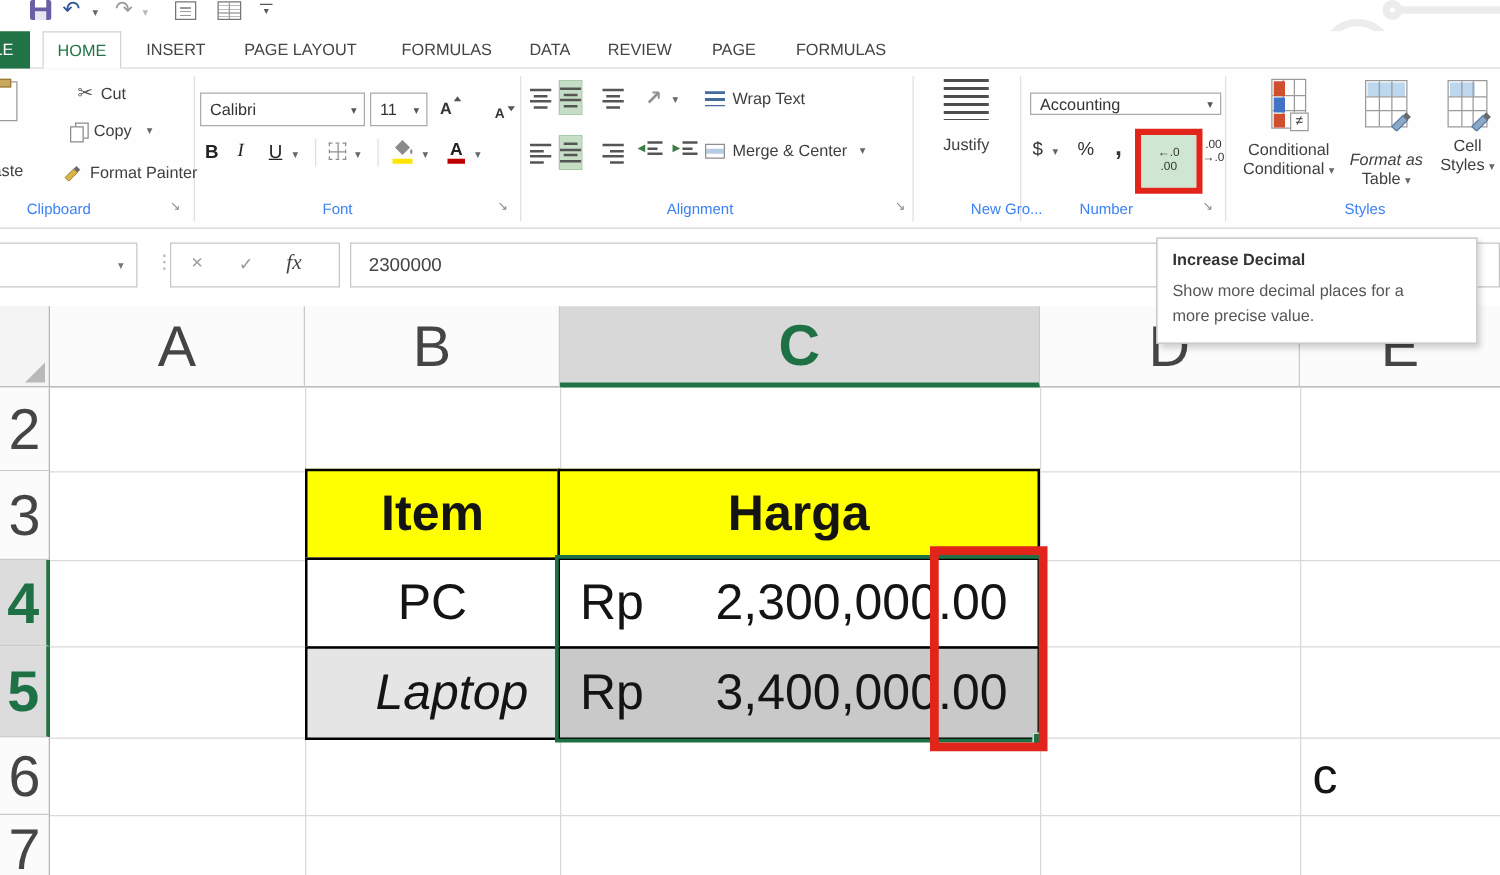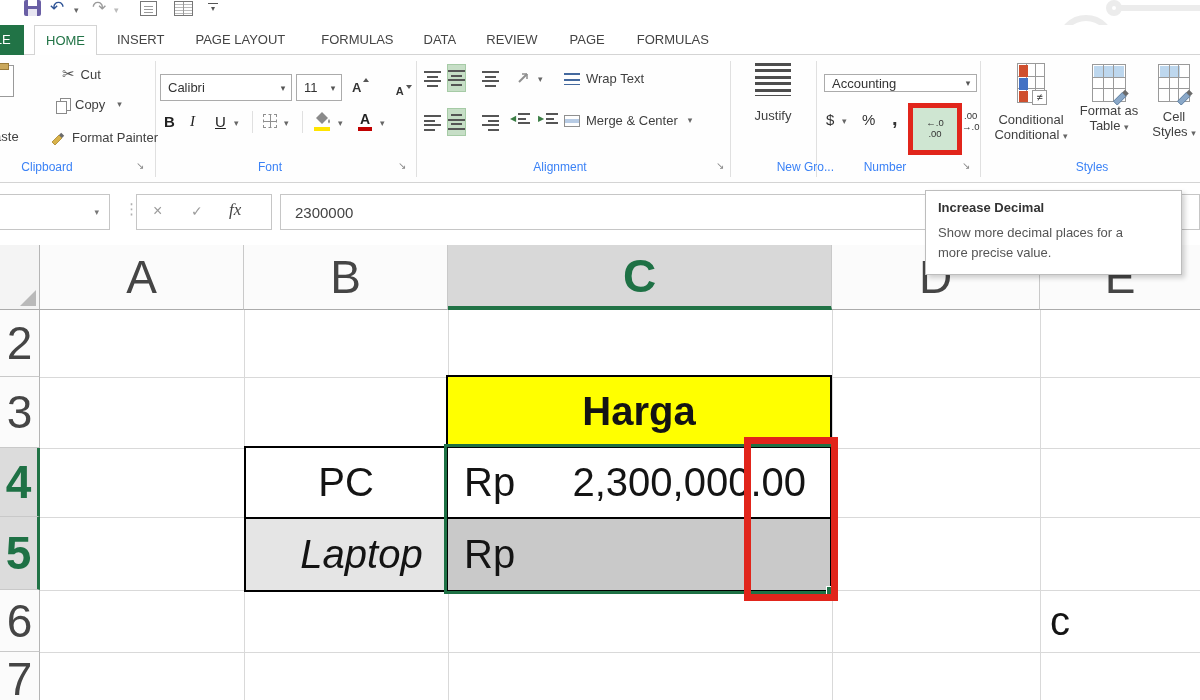--- a/index.html
+++ b/index.html
@@ -273,21 +273,21 @@
   </div>
   <div class="a" style="left:1076px;top:6px;width:66px;text-align:center;">
     <div class="tbl" style="width:34px;height:38px;margin:3px auto 0;">
       <div class="a" style="left:1px;top:1px;right:1px;height:11px;background:#bdd7ee;"></div>
       <div class="gl"></div>
       <svg class="a" style="right:-6px;bottom:-4px;" width="20" height="20" viewBox="0 0 16 16">
         <path d="M2 13 L9 6 l3 3 -7 7 z" fill="#8aa8c8" stroke="#5b7da0" stroke-width="0.8"></path>
         <path d="M9 6 l2.2-2.2 3 3 -2.2 2.2 z" fill="#6b6b6b"></path>
       </svg>
     </div>
-    <div class="lbl" style="margin-top:1px;">Format as</div>
+    <div class="lbl" style="margin-top:18px;font-style:italic;">Format as</div>
     <div class="lbl"><span>Table</span> <span class="dd">▾</span></div>
   </div>
   <div class="a" style="left:1146px;top:6px;width:56px;text-align:center;">
     <div class="tbl" style="width:32px;height:38px;margin:3px auto 0;">
       <div class="a" style="left:1px;top:1px;width:20px;height:11px;background:#bdd7ee;"></div>
       <div class="gl"></div>
       <svg class="a" style="right:-6px;bottom:-4px;" width="20" height="20" viewBox="0 0 16 16">
         <path d="M2 13 L9 6 l3 3 -7 7 z" fill="#8aa8c8" stroke="#5b7da0" stroke-width="0.8"></path>
         <path d="M9 6 l2.2-2.2 3 3 -2.2 2.2 z" fill="#6b6b6b"></path>
       </svg>
@@ -334,35 +334,39 @@
   <div class="gvline" style="left:244px;top:65px;height:390px;"></div>
   <div class="gvline" style="left:448px;top:65px;height:390px;"></div>
   <div class="gvline" style="left:832px;top:65px;height:390px;"></div>
   <div class="gvline" style="left:1040px;top:65px;height:390px;"></div>
   <div class="ghline" style="left:40px;top:132px;width:1160px;"></div>
   <div class="ghline" style="left:40px;top:203px;width:1160px;"></div>
   <div class="ghline" style="left:40px;top:272px;width:1160px;"></div>
   <div class="ghline" style="left:40px;top:345px;width:1160px;"></div>
   <div class="ghline" style="left:40px;top:407px;width:1160px;"></div>
 
+  <div class="cell blk" style="left:244px;top:130px;width:204px;height:73px;background:#ffff00;font-weight:bold;">
+    <span>Item</span>
+  </div>
   <div class="cell blk" style="left:446px;top:130px;width:386px;height:73px;background:#ffff00;font-weight:bold;">
     <span>Harga</span>
   </div>
   <div class="cell blk" style="left:244px;top:201px;width:204px;height:73px;background:#fff;">
     <span>PC</span>
   </div>
   <div class="cell blk" style="left:446px;top:201px;width:386px;height:73px;background:#fff;justify-content:space-between;padding:0 24px 0 16px;">
     <span>Rp</span>
     <span>2,300,000.00</span>
   </div>
   <div class="cell blk" style="left:244px;top:272px;width:235px;height:75px;background:#e5e5e5;font-style:italic;">
     <span>Laptop</span>
   </div>
   <div class="cell blk" style="left:446px;top:272px;width:386px;height:75px;background:#c9c9c9;justify-content:space-between;padding:0 24px 0 16px;">
     <span>Rp</span>
+    <span>3,400,000.00</span>
   </div>
   <div class="cell" style="left:1040px;top:345px;width:160px;height:62px;justify-content:flex-start;padding-left:10px;">
     <span>c</span>
   </div>
 
   <div class="a" style="left:444px;top:199px;width:390px;height:150px;border:3px solid #1e7145;z-index:5;pointer-events:none;"></div>
   <div class="a" style="left:826px;top:341px;width:11px;height:11px;background:#1e7145;border:1px solid #fff;z-index:6;"></div>
 
   <div class="a" style="left:744px;top:192px;width:94px;height:164px;border:7px solid #e1251b;z-index:7;pointer-events:none;"></div>
 </div>

